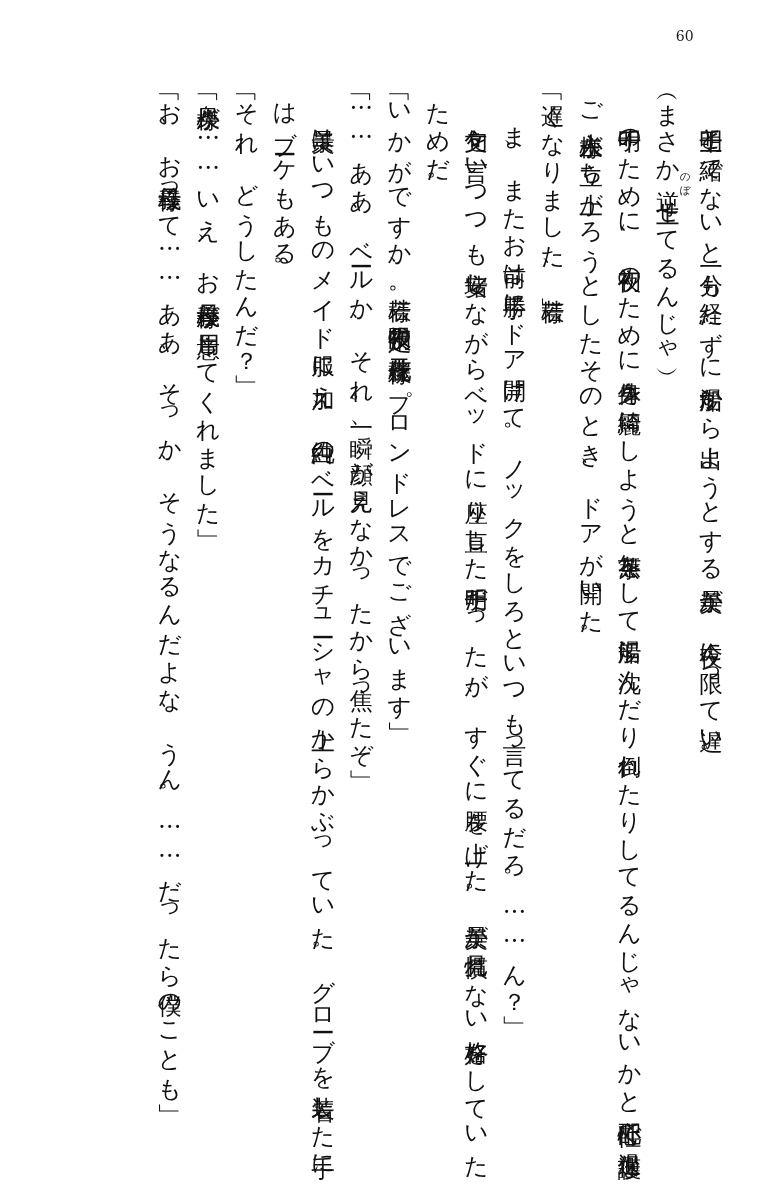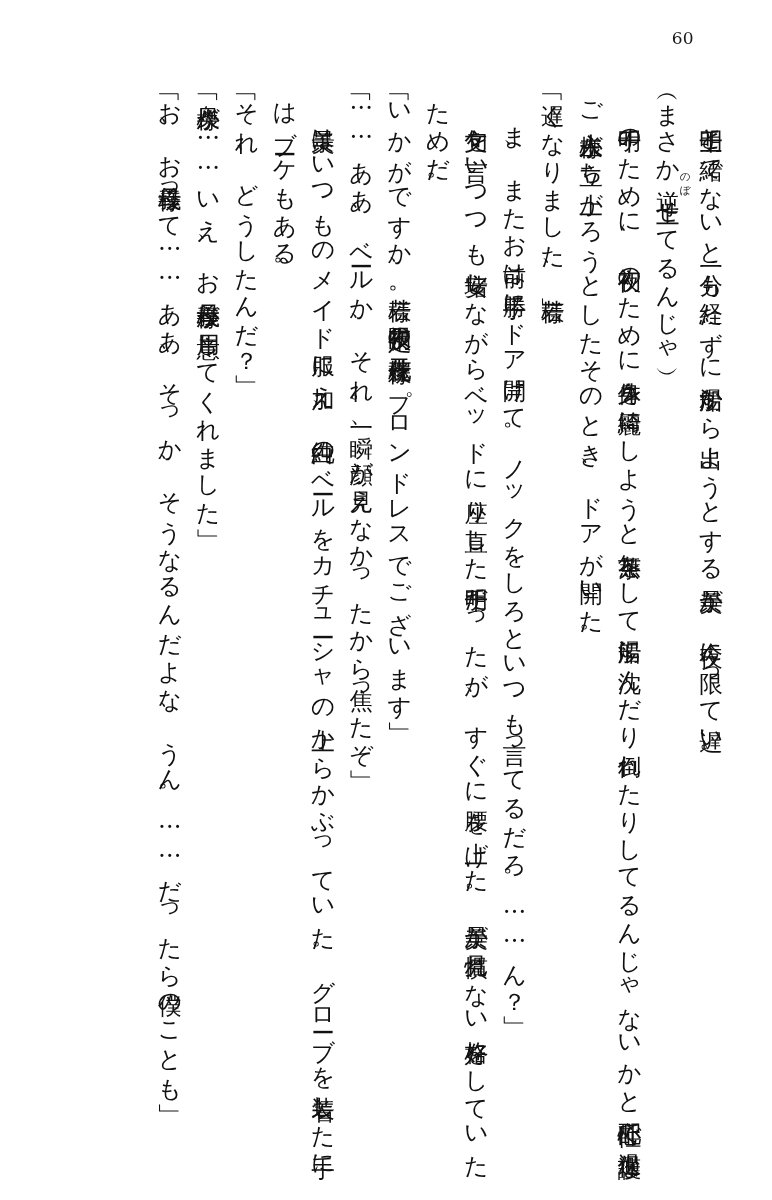--- a/index.html
+++ b/index.html
@@ -16,21 +16,21 @@
     width: 772px;
     height: 1200px;
     box-sizing: border-box;
     background: #ffffff;
     overflow: hidden;
   }
   .page-number {
     position: absolute;
     top: 28px;
     right: 78px;
-    font-size: 17px;
+    font-size: 14px;
     letter-spacing: 0.02em;
     color: #1a1a1a;
     font-family: "DejaVu Serif", "Liberation Serif", serif;
   }
   .body-text {
     position: absolute;
     top: 86px;
     right: 42px;
     left: 42px;
     bottom: 34px;

